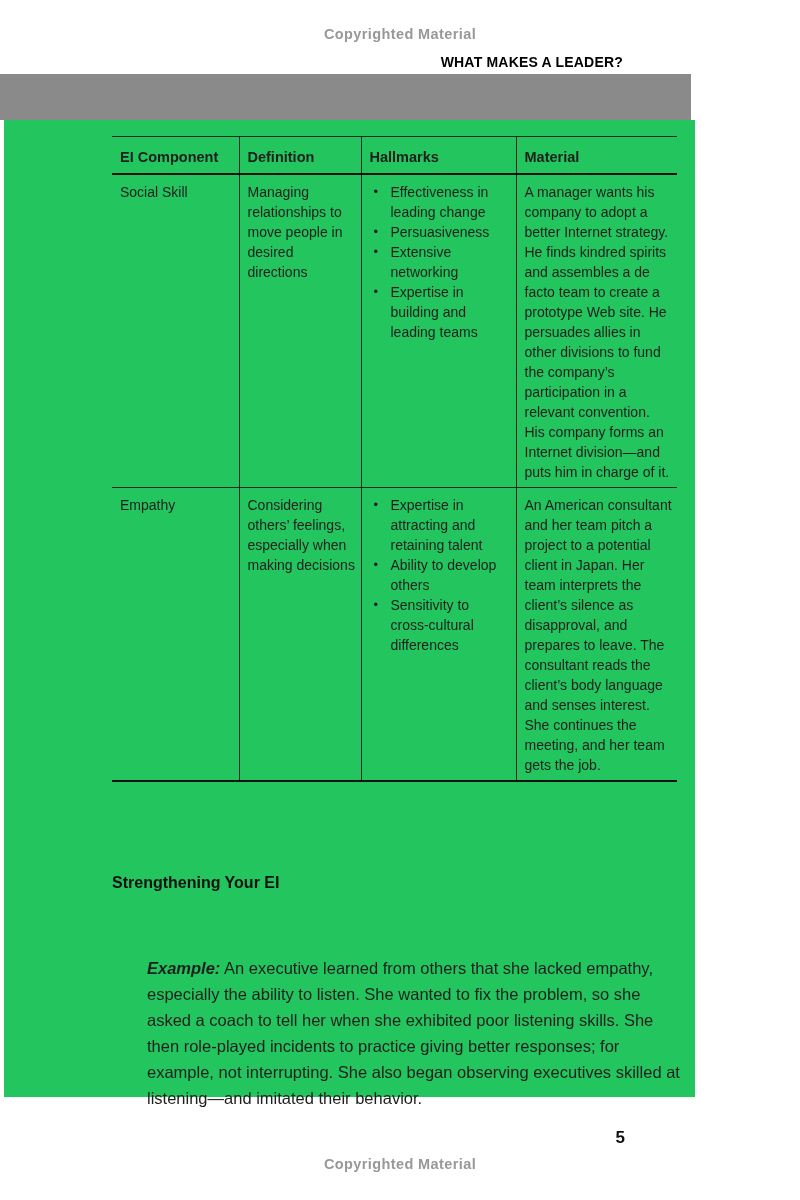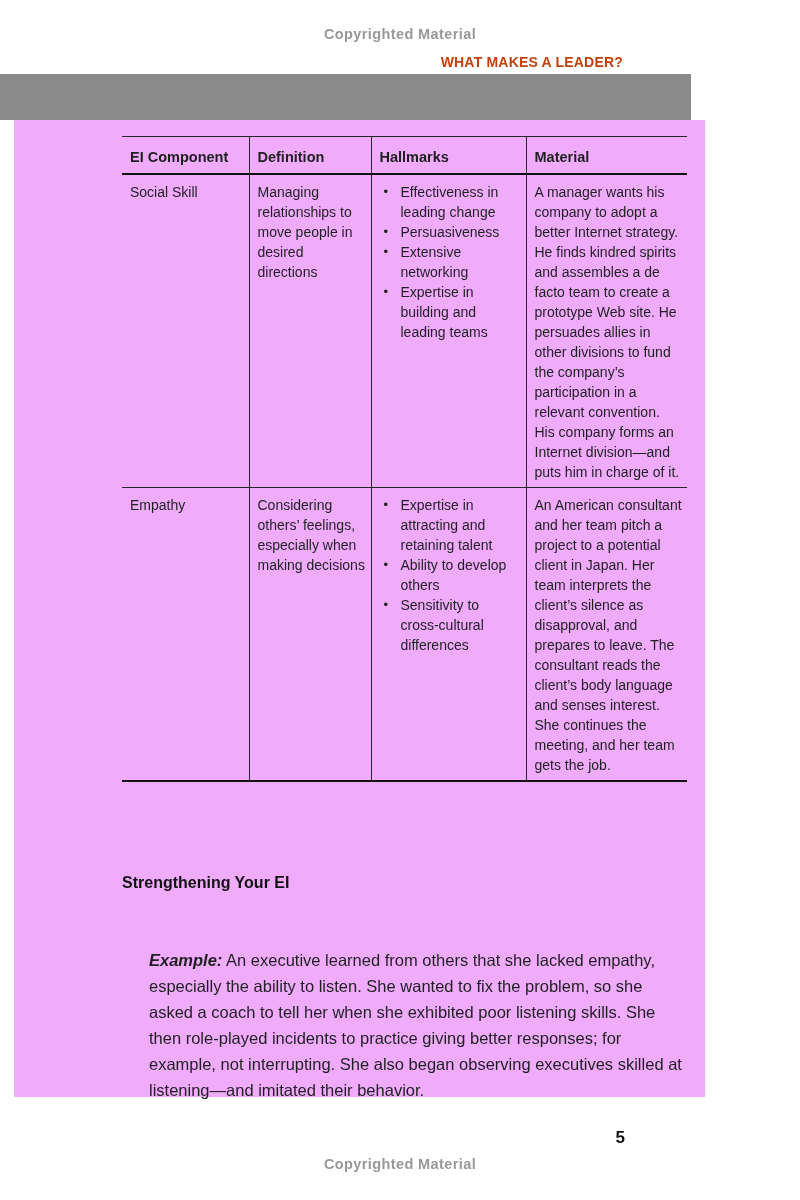--- a/index.html
+++ b/index.html
@@ -17,33 +17,33 @@
     text-align: center;
     color: #989898; font-weight: 700; font-size: 14.5px;
     letter-spacing: 0.4px;
   }
   .copyright.top { top: 26px; }
   .copyright.bottom { top: 1156px; }
 
   .running-header {
     position: absolute; top: 54px; right: 109px;
     font-weight: 700; font-size: 14px; letter-spacing: 0.2px;
-    color: #c2410c;
+    color: #000000;
   }
 
   .gray-band {
     position: absolute; top: 74px; left: 0;
     width: 691px; height: 46px;
     background: #8a8a8a;
   }
 
   .content {
-    position: absolute; top: 120px; left: 14px;
+    position: absolute; top: 120px; left: 4px;
     width: 691px; height: 977px;
-    background: #f0abfc;
+    background: #22c55e;
   }
 
   table.ei {
     position: absolute; left: 108px; top: 16px;
     width: 565px;
     border-collapse: collapse;
     table-layout: fixed;
     font-size: 14px; line-height: 20px;
     color: #1f1f1f;
     border-top: 1px solid #262626;
@@ -87,21 +87,21 @@
     margin: 0;
     font-size: 16px; font-weight: 700; color: #111; text-align: right;
   }
   .intro {
     position: absolute; left: 108px; top: 791px;
     margin: 0; width: 575px;
     font-size: 16.5px; line-height: 26px;
   }
   .example-para {
     position: absolute; left: 135px; top: 827px;
-    margin: 0; width: 540px;
+    margin: 8px; width: 540px;
     font-size: 16.5px; line-height: 26px;
   }
   .example-label { font-weight: 700; font-style: italic; }
 
   .page-number {
     position: absolute; top: 1128px; right: 107px;
     font-size: 17px; font-weight: 700; color: #111;
   }
 </style>
 </head>

